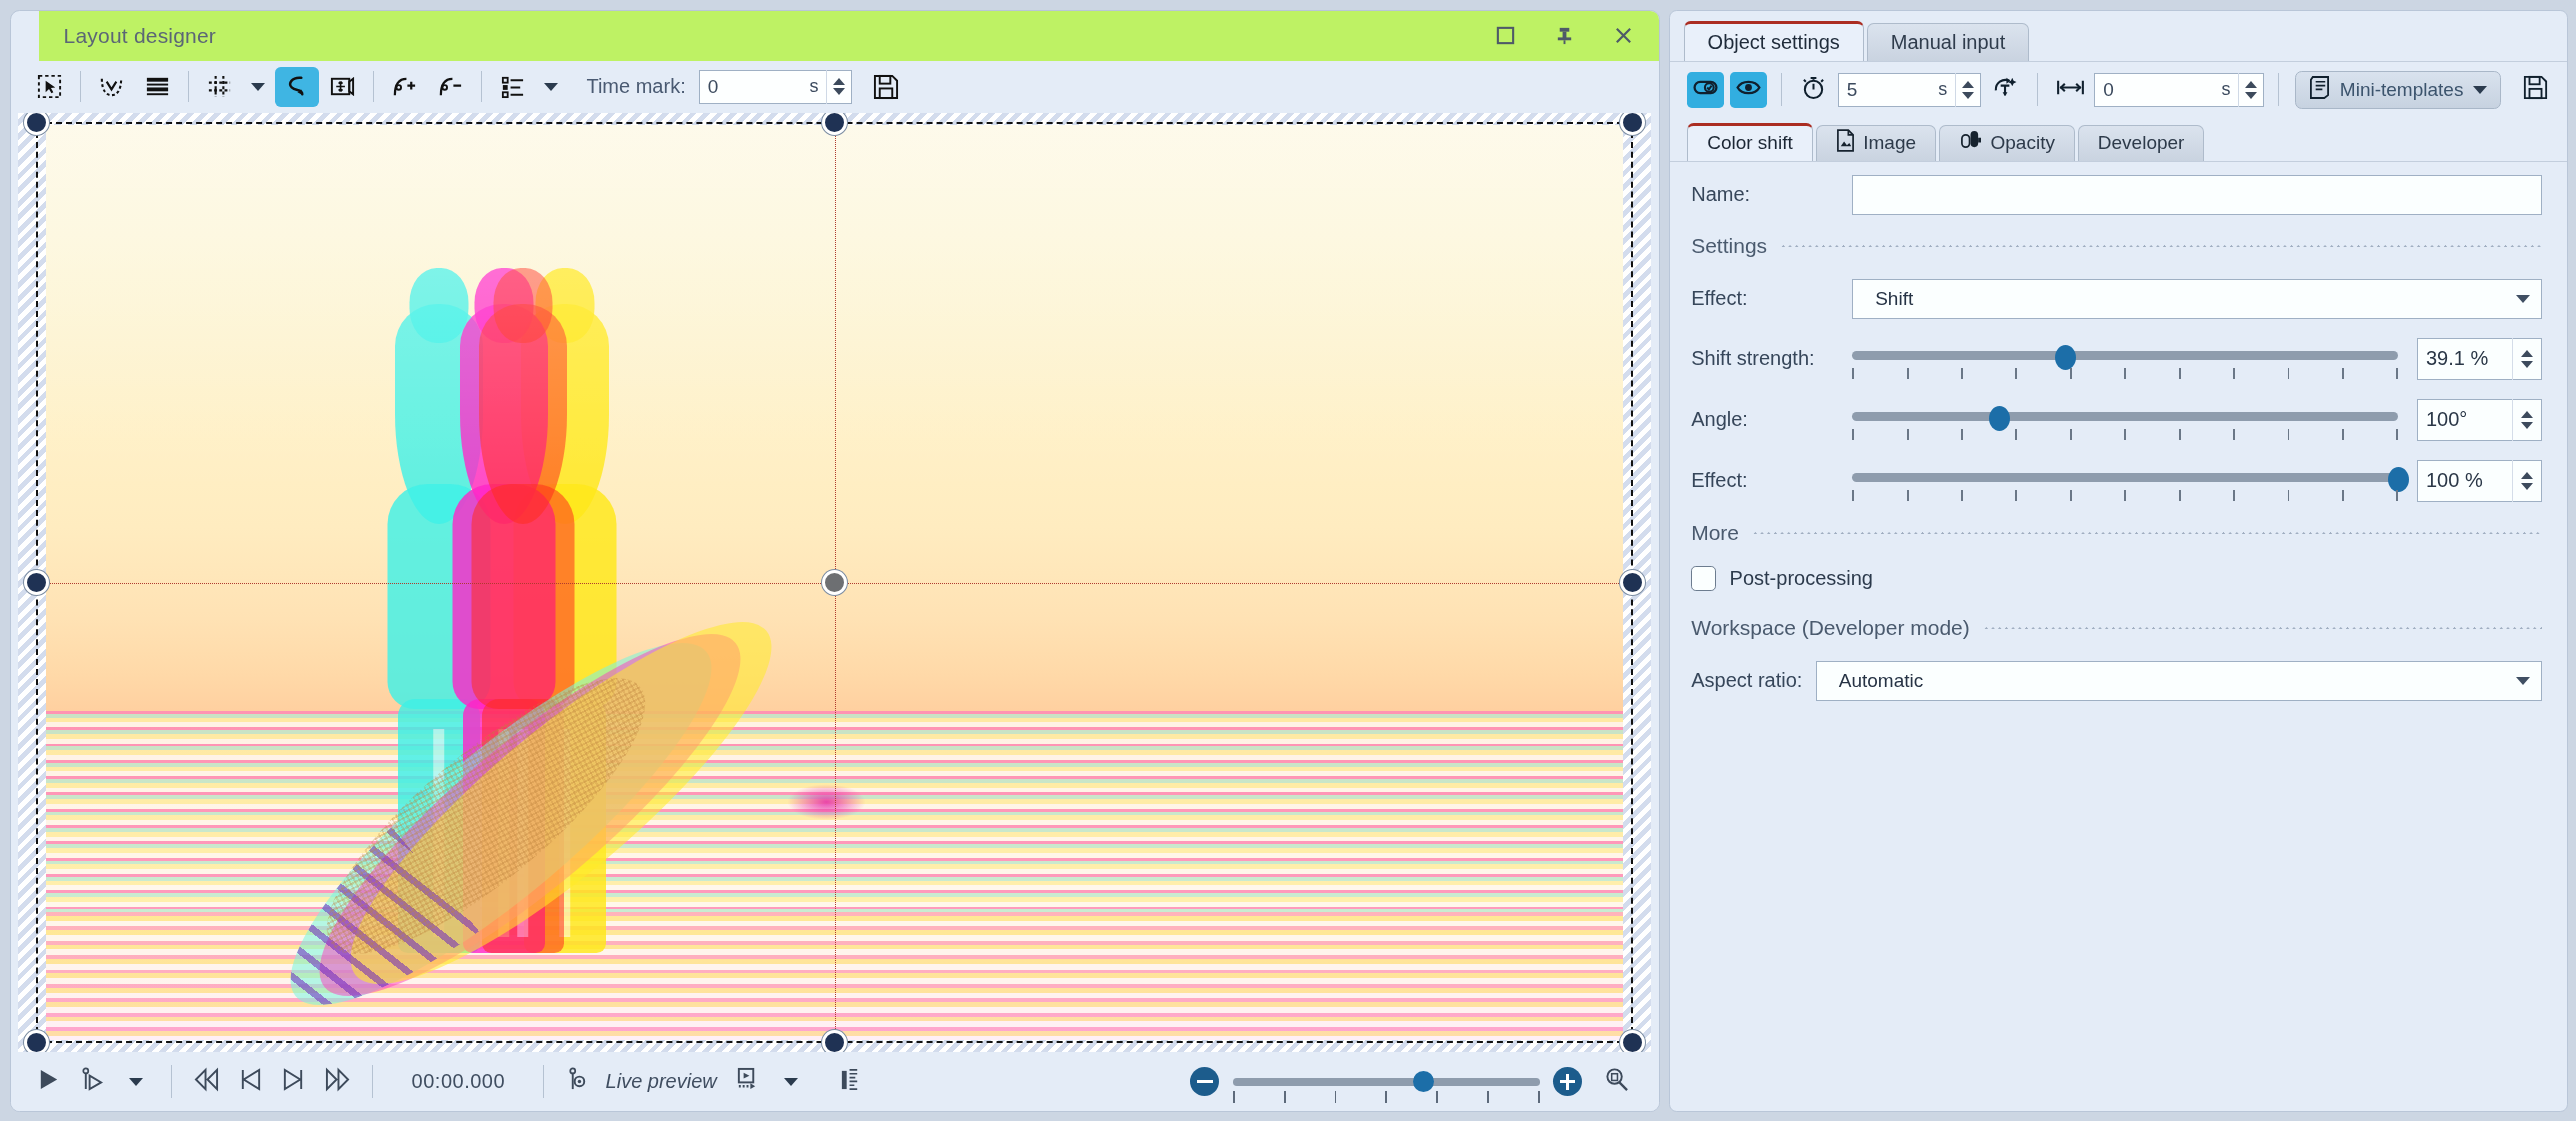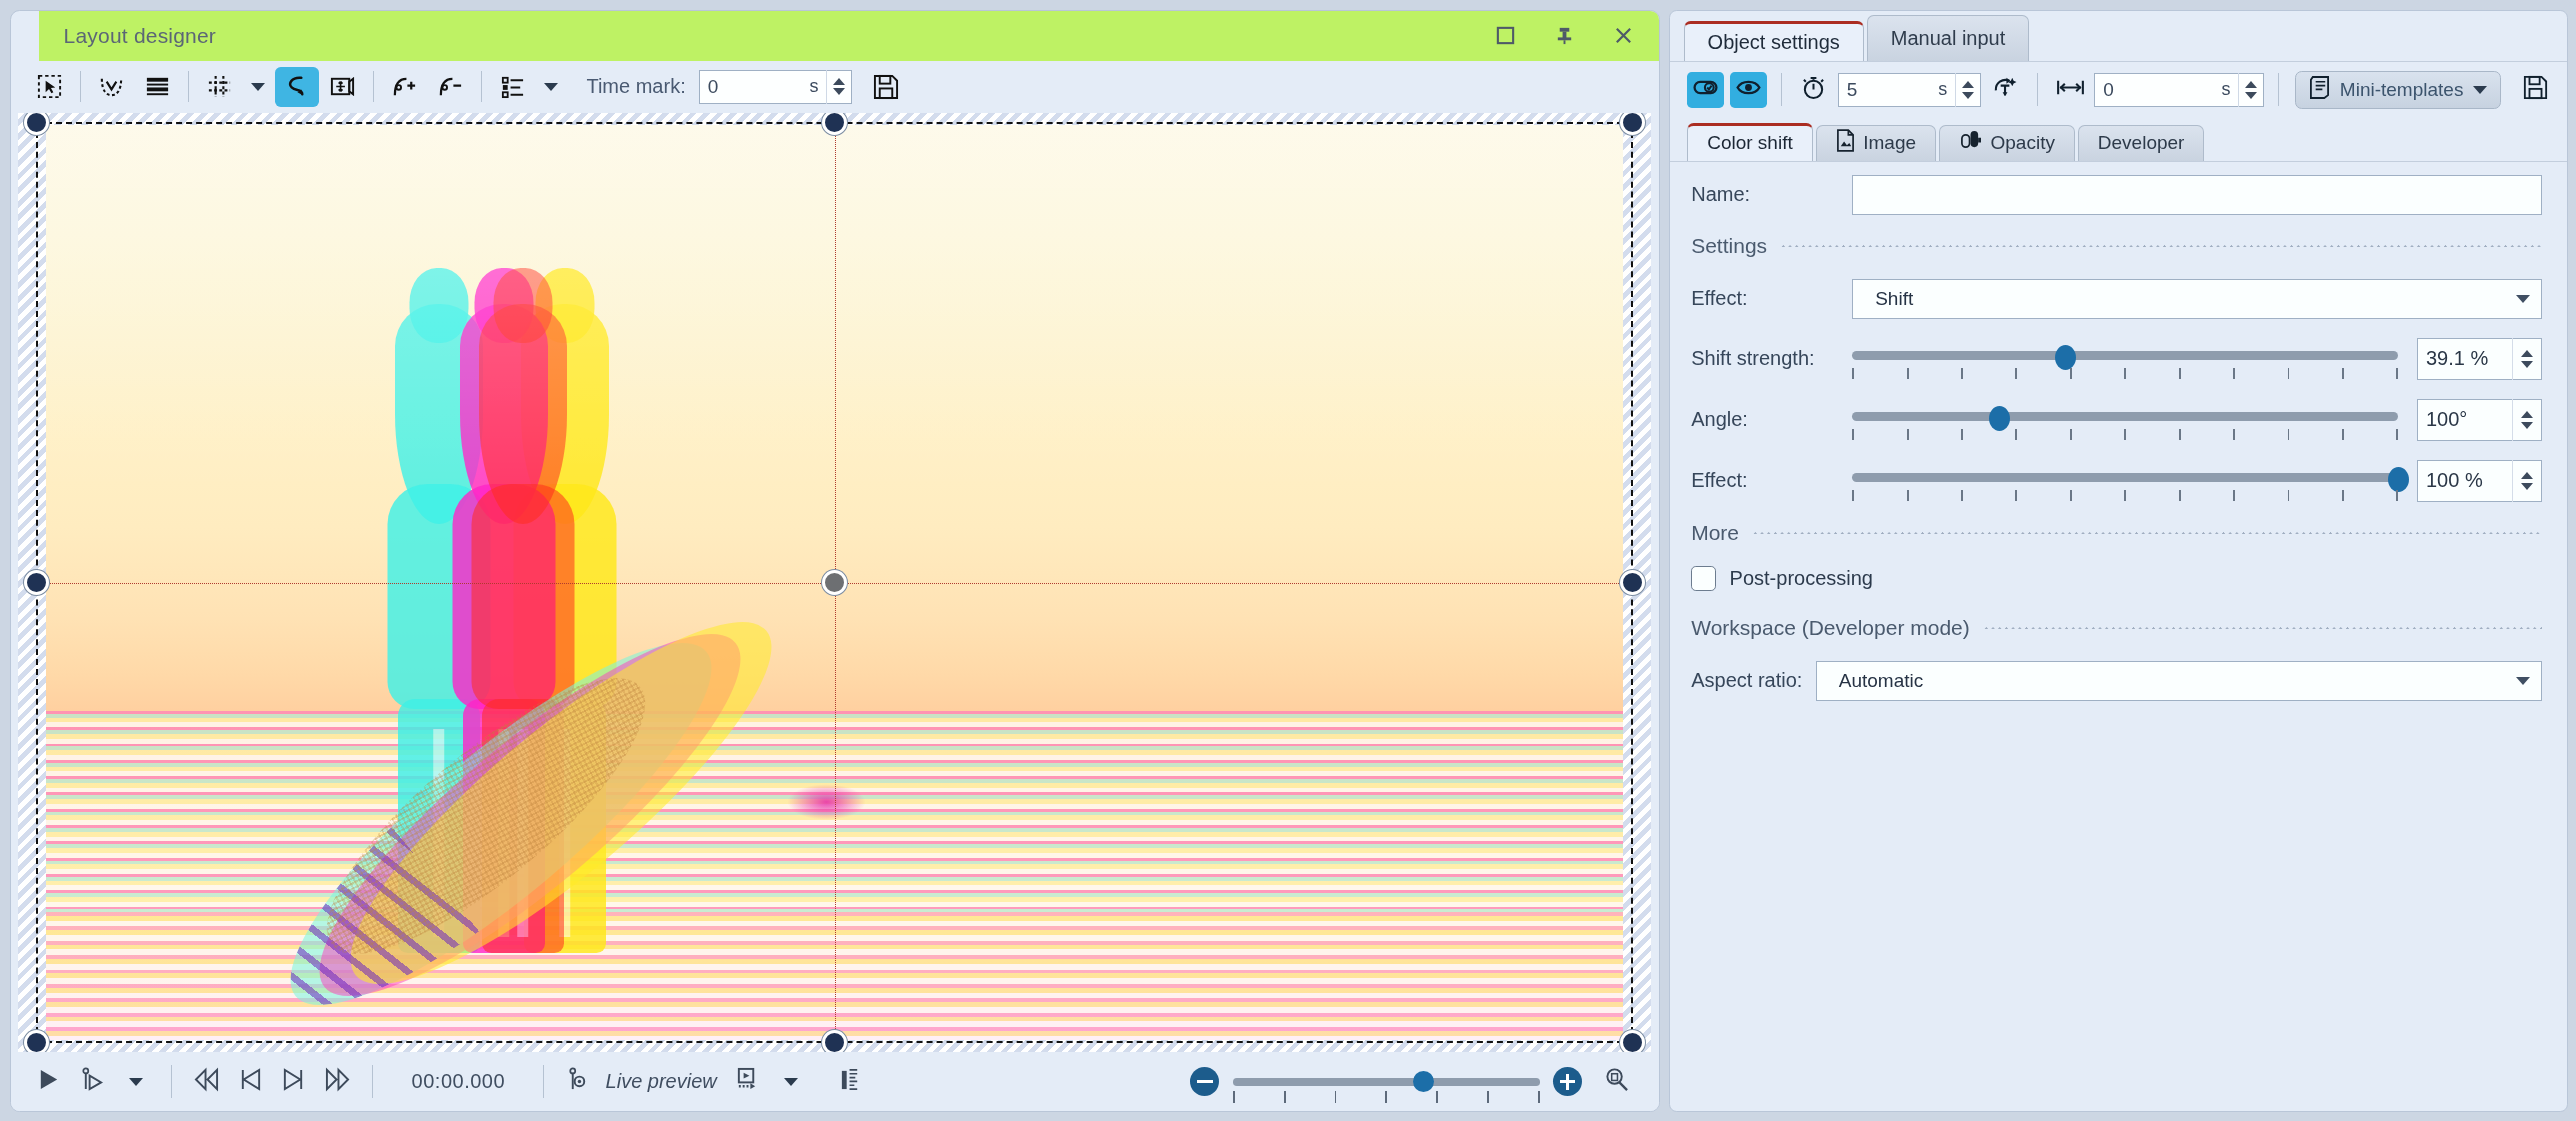--- a/index.html
+++ b/index.html
@@ -262,21 +262,21 @@
   .side-panel {
     flex: 1 1 auto;
     background:#e4ecf7;
     border:1px solid #b9c6d8;
     border-radius: 7.7px;
     display:flex; flex-direction:column;
     overflow:hidden;
   }
   .tabs-row { display:flex; align-items:flex-end; padding: 11.5px 13.4px 0 13.4px; gap:2.9px; height:50px; }
   .tab {
-    padding: 0 23px; height: 46px; display:flex; align-items:center;
+    padding: 0 23px; height: 38px; display:flex; align-items:center;
     font-size:20px; color:#2f3c4c; cursor:pointer;
     background: linear-gradient(#dbe3ee, #c9d3e0);
     border:1px solid #aebbcb; border-bottom:none;
     border-radius: 6.7px 6.7px 0 0;
   }
   .tab.active {
     background:#e9f0fa;
     border-top: 3.8px solid #ab2d22;
     padding-top: 0;
     color:#1f2b3a;

